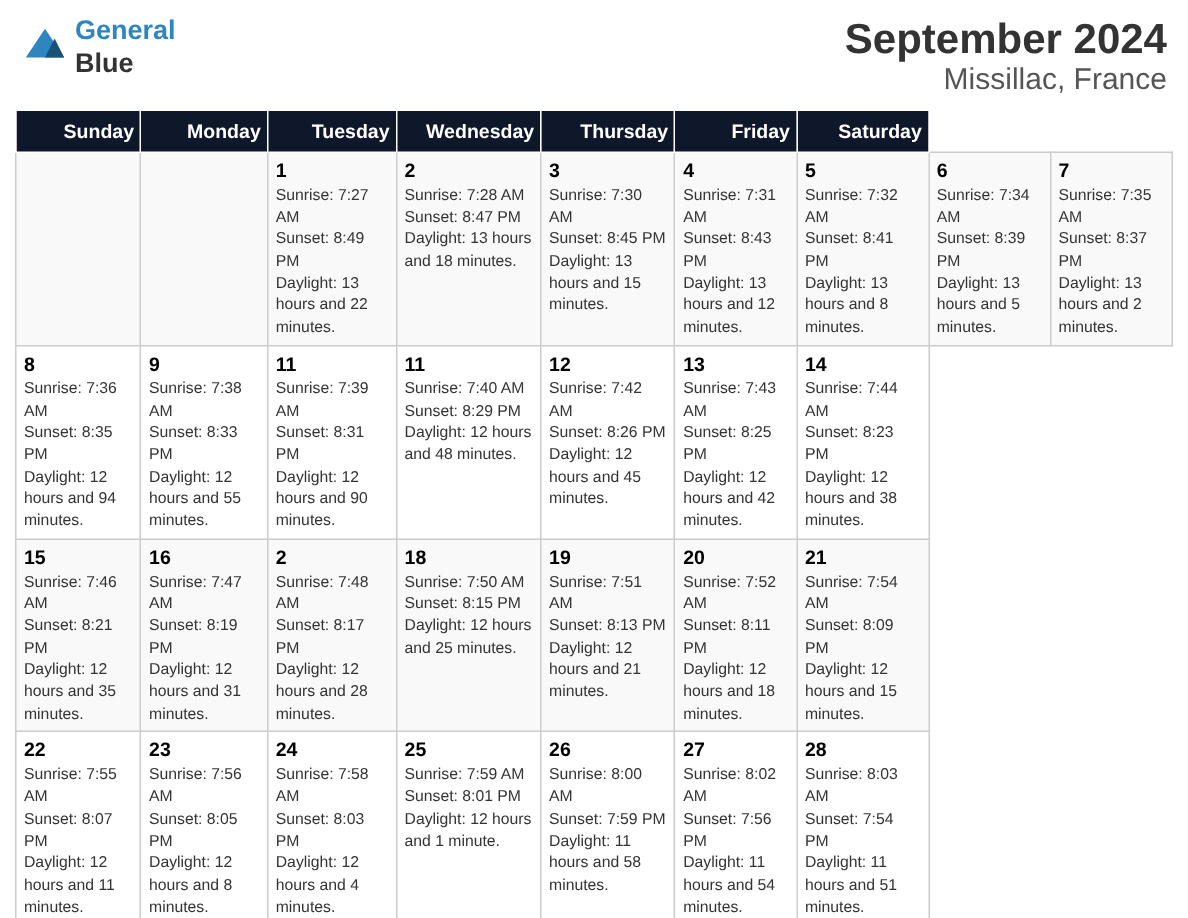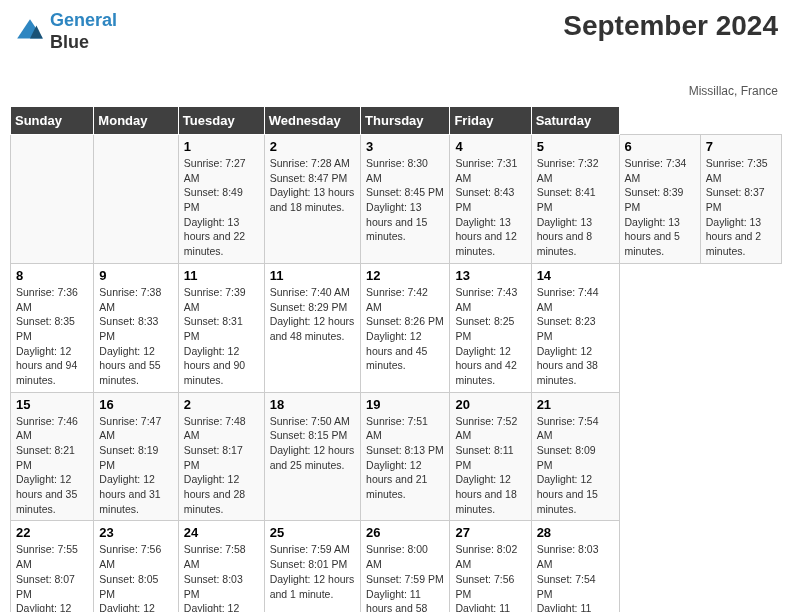--- a/index.html
+++ b/index.html
@@ -37,37 +37,36 @@
     }
     .title-block {
       text-align: right;
     }
     .month-title {
       font-size: 28px;
       font-weight: bold;
       color: #333;
     }
     .subtitle {
-      font-size: 12px;
+      font-size: 20px;
       color: #555;
-      margin-top: 42px;
     }
     table {
       width: 100%;
       border-collapse: collapse;
       font-size: 11px;
     }
     thead tr th {
-      background-color: #404040;
+      background-color: #0f172a;
       color: #fff;
       font-weight: bold;
       font-size: 13px;
       padding: 6px 4px;
       border: 1px solid #fff;
-      text-align: left;
+      text-align: right;
     }
     tbody tr td {
       border: 1px solid #ccc;
       vertical-align: top;
       padding: 4px 5px;
       height: 80px;
       width: 113px;
       background: #fff;
     }
     tbody tr:nth-child(odd) td {
@@ -126,21 +125,21 @@
         <td>
           <div class="day-num">1</div>
           <div class="day-info"><span>Sunrise: 7:27 AM</span><br><span>Sunset: 8:49 PM</span><br><span>Daylight: 13 hours and 22 minutes.</span></div>
         </td>
         <td>
           <div class="day-num">2</div>
           <div class="day-info"><span>Sunrise: 7:28 AM</span><br><span>Sunset: 8:47 PM</span><br><span>Daylight: 13 hours and 18 minutes.</span></div>
         </td>
         <td>
           <div class="day-num">3</div>
-          <div class="day-info"><span>Sunrise: 8:30 AM</span><br><span>Sunset: 8:45 PM</span><br><span>Daylight: 13 hours and 15 minutes.</span></div>
+          <div class="day-info"><span>Sunrise: 7:30 AM</span><br><span>Sunset: 8:45 PM</span><br><span>Daylight: 13 hours and 15 minutes.</span></div>
         </td>
         <td>
           <div class="day-num">4</div>
           <div class="day-info"><span>Sunrise: 7:31 AM</span><br><span>Sunset: 8:43 PM</span><br><span>Daylight: 13 hours and 12 minutes.</span></div>
         </td>
         <td>
           <div class="day-num">5</div>
           <div class="day-info"><span>Sunrise: 7:32 AM</span><br><span>Sunset: 8:41 PM</span><br><span>Daylight: 13 hours and 8 minutes.</span></div>
         </td>
         <td>

